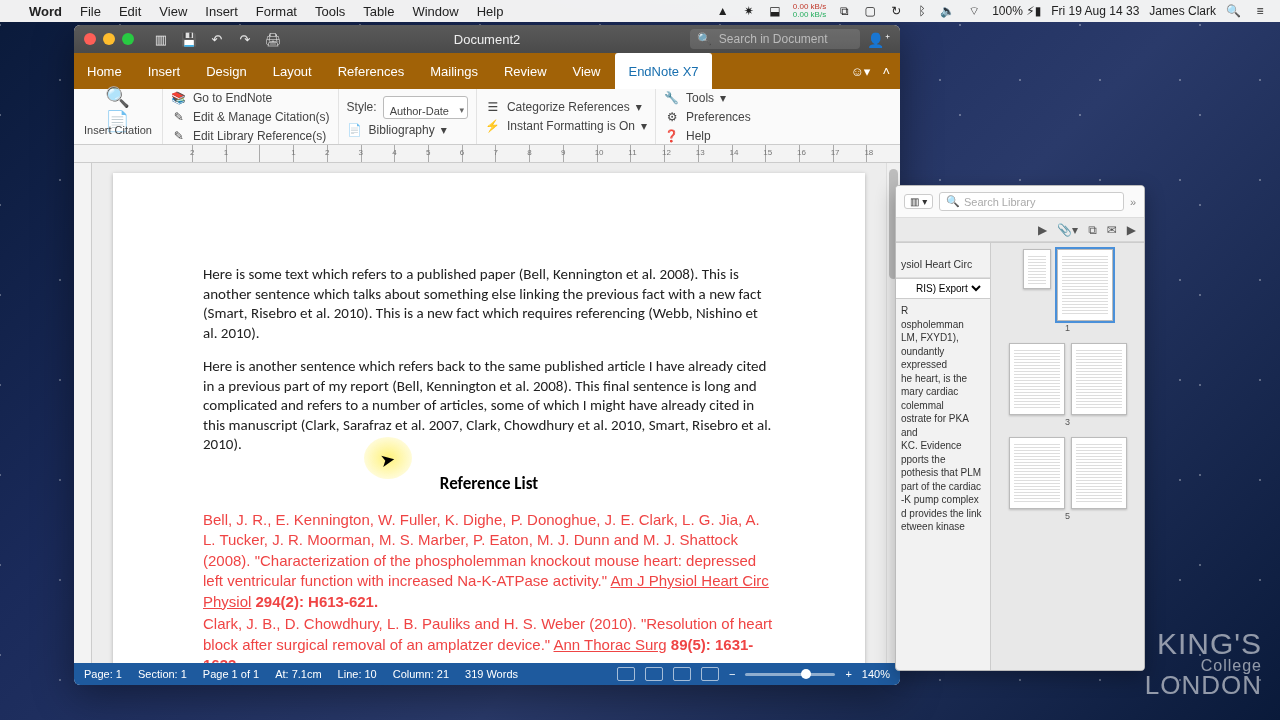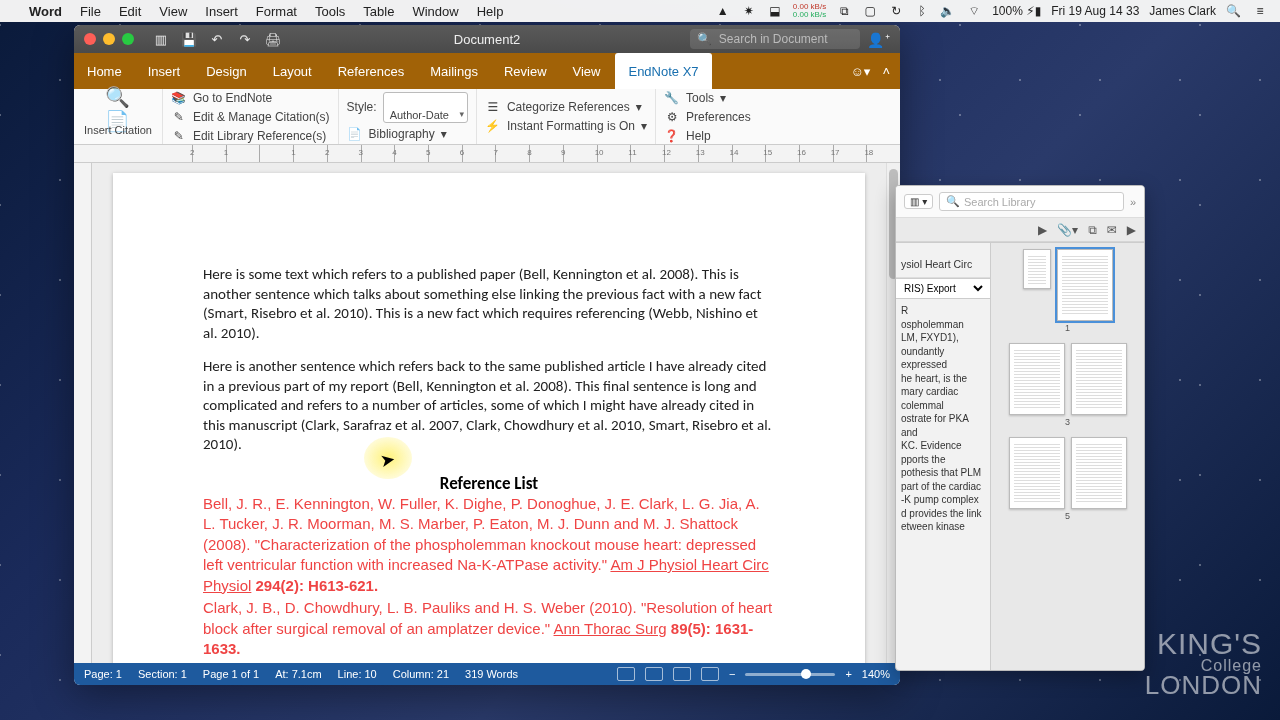--- a/index.html
+++ b/index.html
@@ -38,34 +38,34 @@
 .ribbon-tabs .spacer { flex:1; }
 .ribbon-tabs .riconset { display:flex; align-items:center; gap:12px; padding-right:10px; }
 
 .ribbon { height:56px; background:#fafafa; border-bottom:1px solid #ccc; display:flex; align-items:center; font-size:12px; color:#444; }
 .rgroup { display:flex; align-items:center; height:100%; padding:0 8px; border-right:1px solid #e3e3e3; }
 .rgroup.vert { flex-direction:column; justify-content:center; gap:2px; text-align:center; padding:0 10px;}
 .rstack { display:flex; flex-direction:column; gap:3px; }
 .rline { display:flex; align-items:center; gap:6px; white-space:nowrap; }
 .smallico { width:16px; height:16px; display:inline-flex; align-items:center; justify-content:center; font-size:12px; }
 .bigico { width:32px; height:26px; display:flex; align-items:center; justify-content:center; font-size:20px; }
-.styledropdown { border:1px solid #bbb; background:#fff; padding:16px 18px 1px 6px; border-radius:3px; font-size:11px; position:relative; }
+.styledropdown { border:1px solid #bbb; background:#fff; padding:8px 18px 1px 6px; border-radius:3px; font-size:11px; position:relative; }
 .styledropdown::after { content:'▾'; position:absolute; right:3px; font-size:9px; color:#666;}
 
 .ruler { height:18px; background:#f3f3f3; border-bottom:1px solid #ccc; font-size:8px; color:#777; position:relative; overflow:hidden; }
 .ruler .marks { position:absolute; left:118px; right:0; top:0; bottom:0; display:flex; }
 .ruler .cm { width:37.8px; position:relative; border-left:1px solid #aaa; }
 .ruler .cm span { position:absolute; left:-3px; top:3px; }
 
 .docarea { flex:1; background:#ededed; overflow:hidden; position:relative; display:flex; }
 .vruler { width:18px; background:#f3f3f3; border-right:1px solid #ccc;}
 .page-scroll { flex:1; overflow:auto; padding:10px 20px;}
 .page { width:752px; min-height:900px; background:#fff; box-shadow:0 1px 4px rgba(0,0,0,0.25); margin:0 auto; padding:92px 90px 40px 90px; }
 .page p { font-family: Calibri, Arial, sans-serif; font-size:15px; line-height:1.3; color:#222; margin-bottom:14px; }
-.page h3 { font-family: Calibri, Arial, sans-serif; text-align:center; font-size:17px; font-weight:700; margin:18px 0 0; }
+.page h3 { font-family: Calibri, Arial, sans-serif; text-align:center; font-size:17px; font-weight:700; margin:18px 0 16px; }
 .page .ref { font-family: Calibri, Arial, sans-serif; font-size:15px; line-height:1.3; color:#ef4444; margin-bottom:2px;}
 .page .ref u { text-decoration:underline; }
 .highlight { position:absolute; width:48px; height:42px; background:radial-gradient(rgba(255,240,100,0.85), rgba(255,240,100,0)); border-radius:50%; pointer-events:none; }
 .cursor-ptr { position:absolute; font-size:18px; color:#000; transform:rotate(-10deg); pointer-events:none;}
 .docscrollbar { width:14px; background:#f0f0f0; border-left:1px solid #ddd; position:relative;}
 .docscrollbar .thumb { position:absolute; left:2px; right:2px; top:6px; height:110px; background:#bdbdbd; border-radius:5px;}
 
 .statusbar { height:22px; background:#1e5a9e; color:#fff; font-size:11px; display:flex; align-items:center; gap:16px; padding:0 10px; }
 .statusbar .sbr { margin-left:auto; display:flex; align-items:center; gap:10px;}
 .viewbtn { width:18px; height:14px; border:1px solid rgba(255,255,255,0.6); border-radius:2px; display:inline-block;}
@@ -75,21 +75,21 @@
 
 .endnote-window { position:absolute; left:895px; top:185px; width:250px; height:486px; background:#f2f2f2; border:1px solid #bbb; border-radius:4px; box-shadow:0 6px 20px rgba(0,0,0,0.3); overflow:hidden; font-size:11px; color:#333; display:flex; flex-direction:column;}
 .en-toolbar1 { height:32px; background:#fafafa; border-bottom:1px solid #ddd; display:flex; align-items:center; padding:0 8px; gap:6px;}
 .en-toolbar1 .panelbtn { border:1px solid #ccc; border-radius:3px; padding:1px 5px; font-size:10px; background:#fff;}
 .en-search { flex:1; border:1px solid #ccc; border-radius:3px; background:#fff; padding:2px 6px; color:#aaa; font-size:11px; display:flex; align-items:center; gap:4px;}
 .en-toolbar2 { height:24px; background:#eaeaea; border-bottom:1px solid #d5d5d5; display:flex; align-items:center; justify-content:flex-end; gap:10px; padding:0 8px;}
 .en-toolbar2 .ico { font-size:12px; color:#555;}
 .en-body { flex:1; display:flex; overflow:hidden; border-top:1px solid #ccc;}
 .en-left { width:95px; border-right:1px solid #ccc; display:flex; flex-direction:column;}
 .en-meta { padding:6px 5px; font-size:10.5px; line-height:1.35; color:#333; border-bottom:1px solid #ddd; overflow:hidden;}
-.en-export { border-top:1px solid #ccc; border-bottom:1px solid #ccc; padding:3px 4px; display:flex; align-items:center; background:#fff;}
+.en-export { border-top:1px solid #ccc; border-bottom:1px solid #ccc; padding:3px 16px; display:flex; align-items:center; background:#fff;}
 .en-export select { flex:1; font-size:10px; border:none; background:transparent;}
 .en-abstract { flex:1; padding:5px; font-size:10px; line-height:1.35; overflow:hidden; color:#333;}
 .en-right { flex:1; background:#e8e8e8; overflow:auto; padding:6px; display:flex; flex-direction:column; gap:10px; align-items:center;}
 .en-right::-webkit-scrollbar{width:8px;} .en-right::-webkit-scrollbar-thumb{background:#bbb;border-radius:4px;}
 .thumb-pg { width:56px; background:#fff; border:1px solid #bbb; box-shadow:0 1px 2px rgba(0,0,0,0.2); display:flex; flex-direction:column;}
 .thumb-pg.sel { outline:2px solid #4a90d9; }
 .thumb-pg .pgfill { flex:1; background:repeating-linear-gradient(#fff,#fff 2px,#ddd 2px,#ddd 3px); margin:4px;}
 .thumb-num { font-size:9px; color:#555; }
 .thumb-pair { display:flex; gap:6px;}
 

